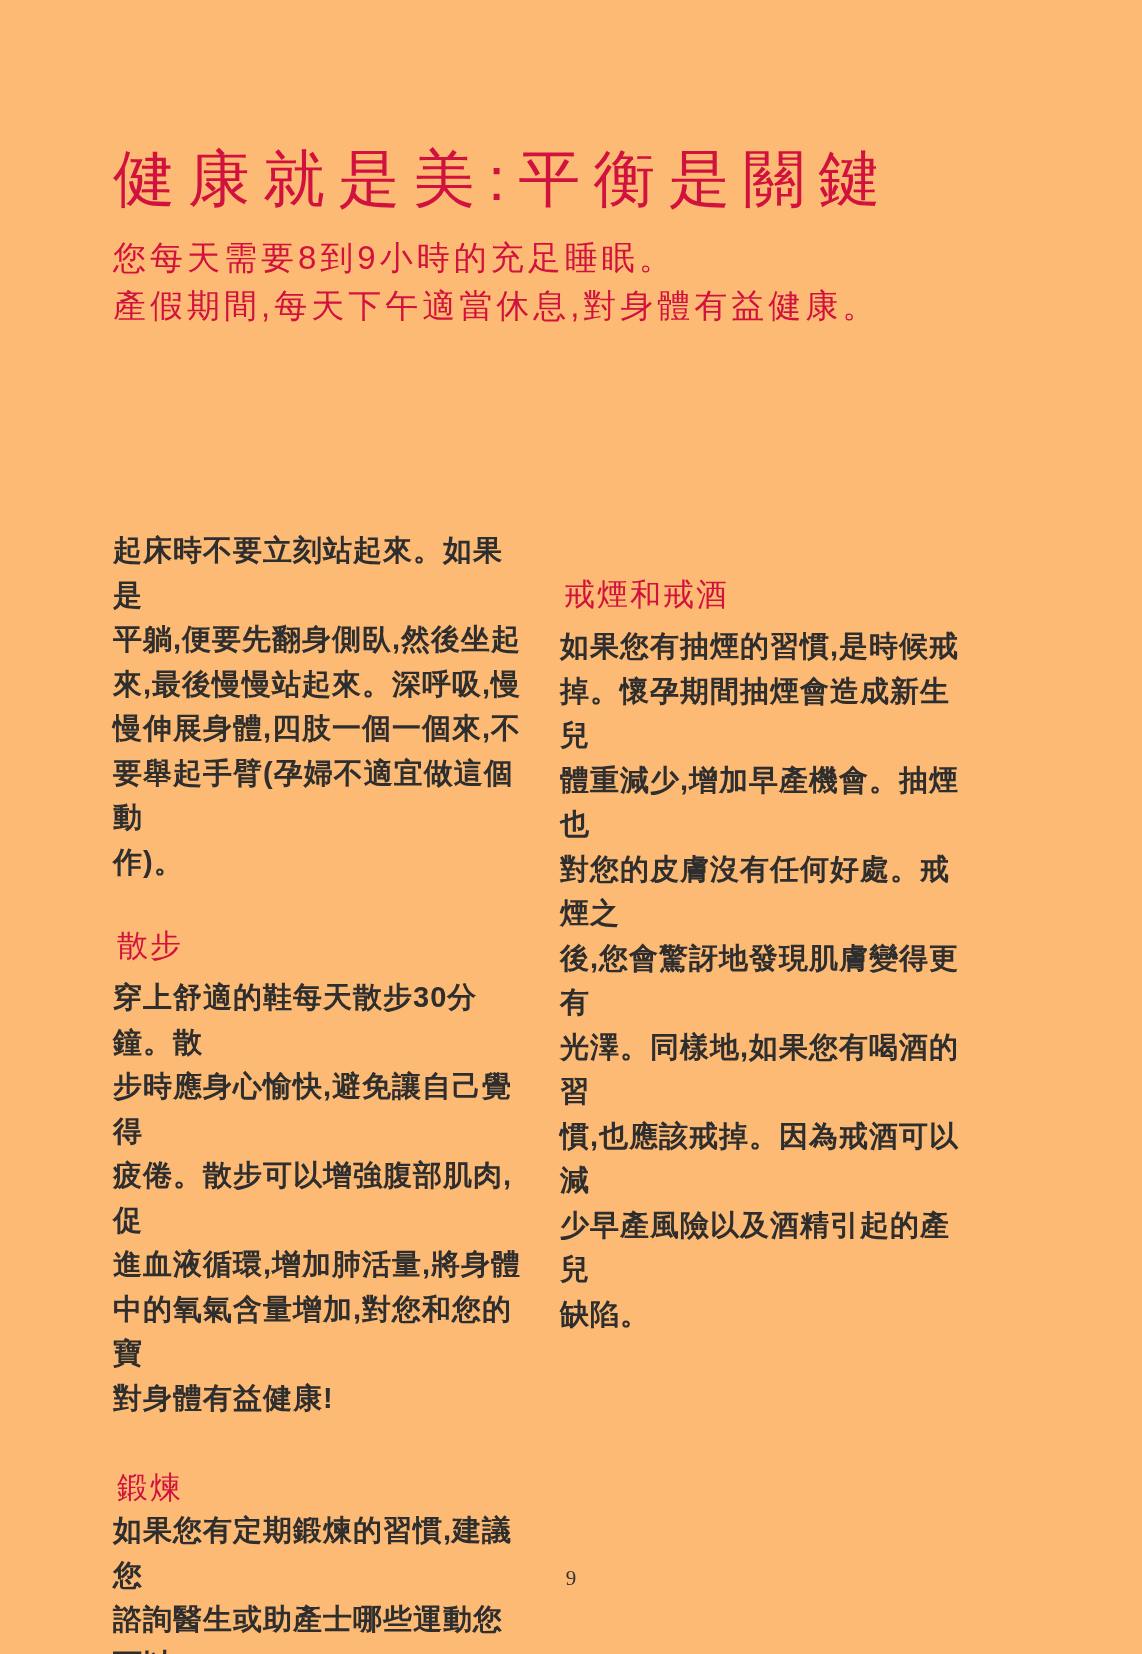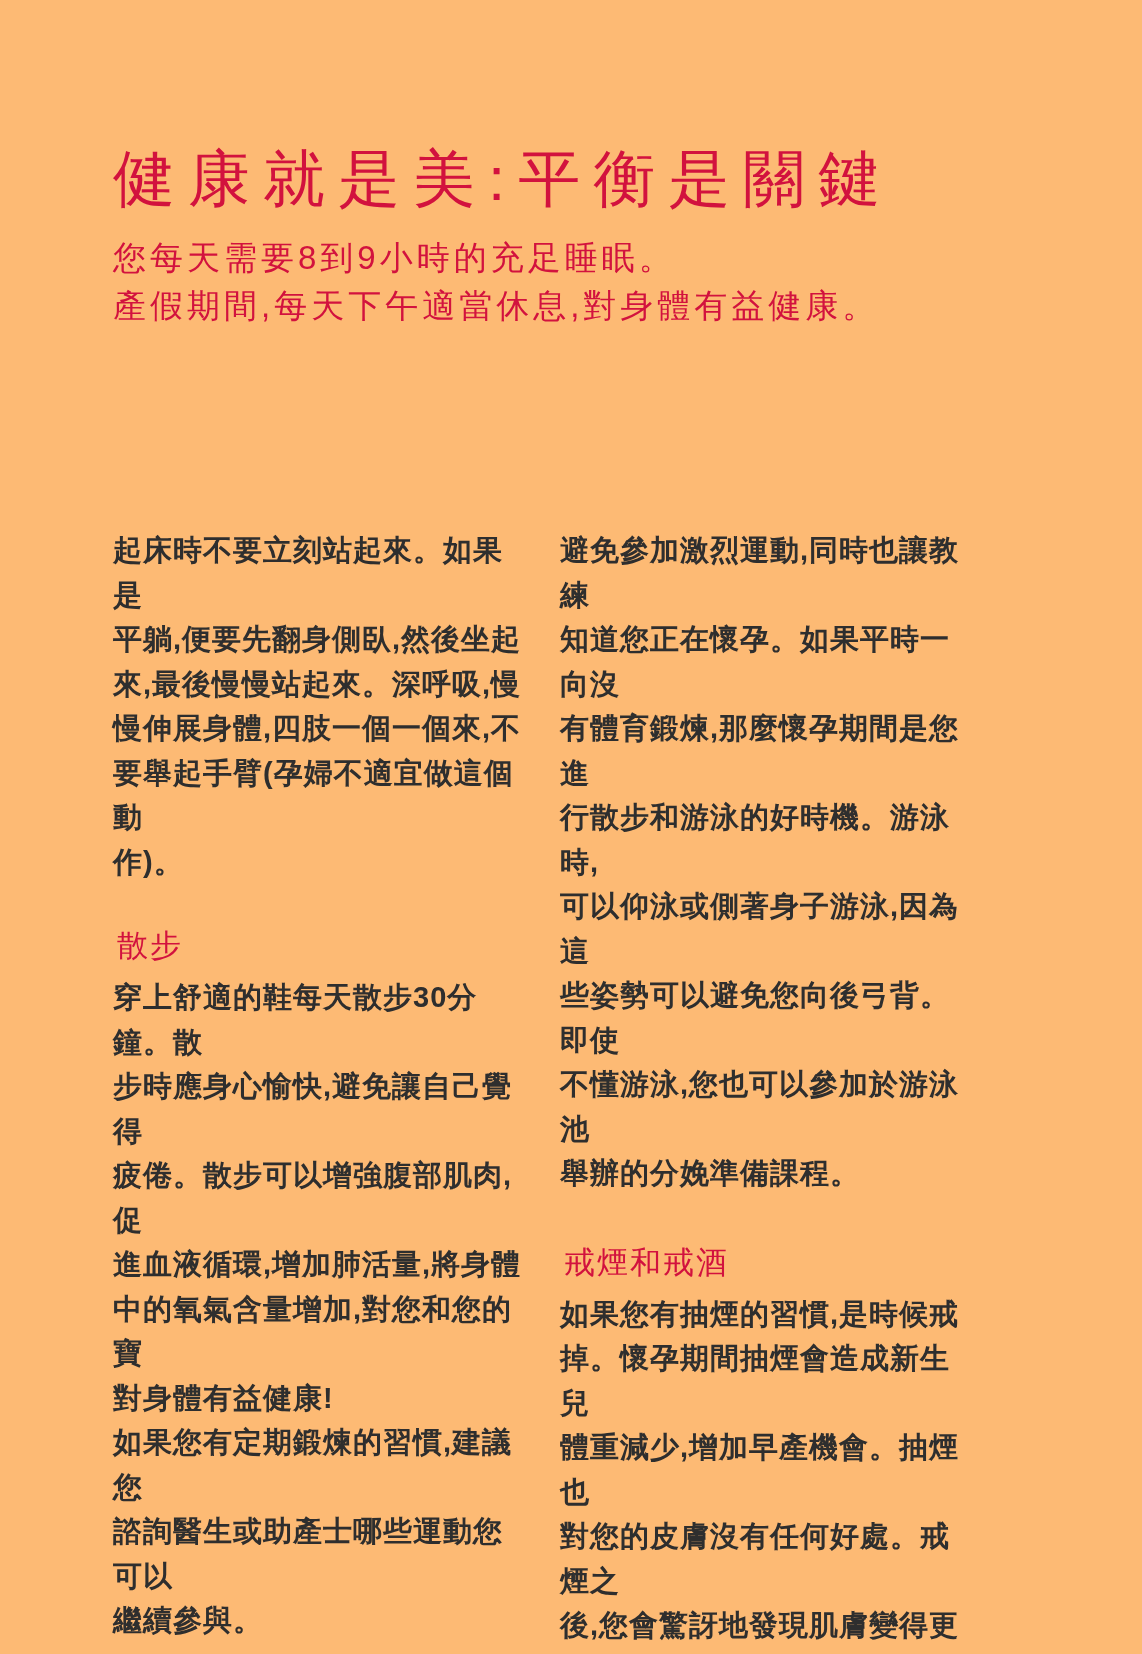--- a/index.html
+++ b/index.html
@@ -96,34 +96,27 @@
 慢伸展身體,四肢一個一個來,不
 要舉起手臂(孕婦不適宜做這個動
 作)。</p>
     <h2 class="section-heading heading-walk">散步</h2>
     <p class="body-par">穿上舒適的鞋每天散步30分鐘。散
 步時應身心愉快,避免讓自己覺得
 疲倦。散步可以增強腹部肌肉,促
 進血液循環,增加肺活量,將身體
 中的氧氣含量增加,對您和您的寶
 對身體有益健康!</p>
+    <h2 class="section-heading heading-train">鍛煉</h2>
     <p class="body-par">如果您有定期鍛煉的習慣,建議您
 諮詢醫生或助產士哪些運動您可以
 繼續參與。</p>
   </div>
 
   <div class="column right">
-    <p class="body-par">避免參加激烈運動,同時也讓教練
-知道您正在懷孕。如果平時一向沒
-有體育鍛煉,那麼懷孕期間是您進
-行散步和游泳的好時機。游泳時,
-可以仰泳或側著身子游泳,因為這
-些姿勢可以避免您向後弓背。即使
-不懂游泳,您也可以參加於游泳池
-舉辦的分娩準備課程。</p>
     <h2 class="section-heading heading-quit">戒煙和戒酒</h2>
     <p class="body-par">如果您有抽煙的習慣,是時候戒
 掉。懷孕期間抽煙會造成新生兒
 體重減少,增加早產機會。抽煙也
 對您的皮膚沒有任何好處。戒煙之
 後,您會驚訝地發現肌膚變得更有
 光澤。同樣地,如果您有喝酒的習
 慣,也應該戒掉。因為戒酒可以減
 少早產風險以及酒精引起的產兒
 缺陷。</p>

